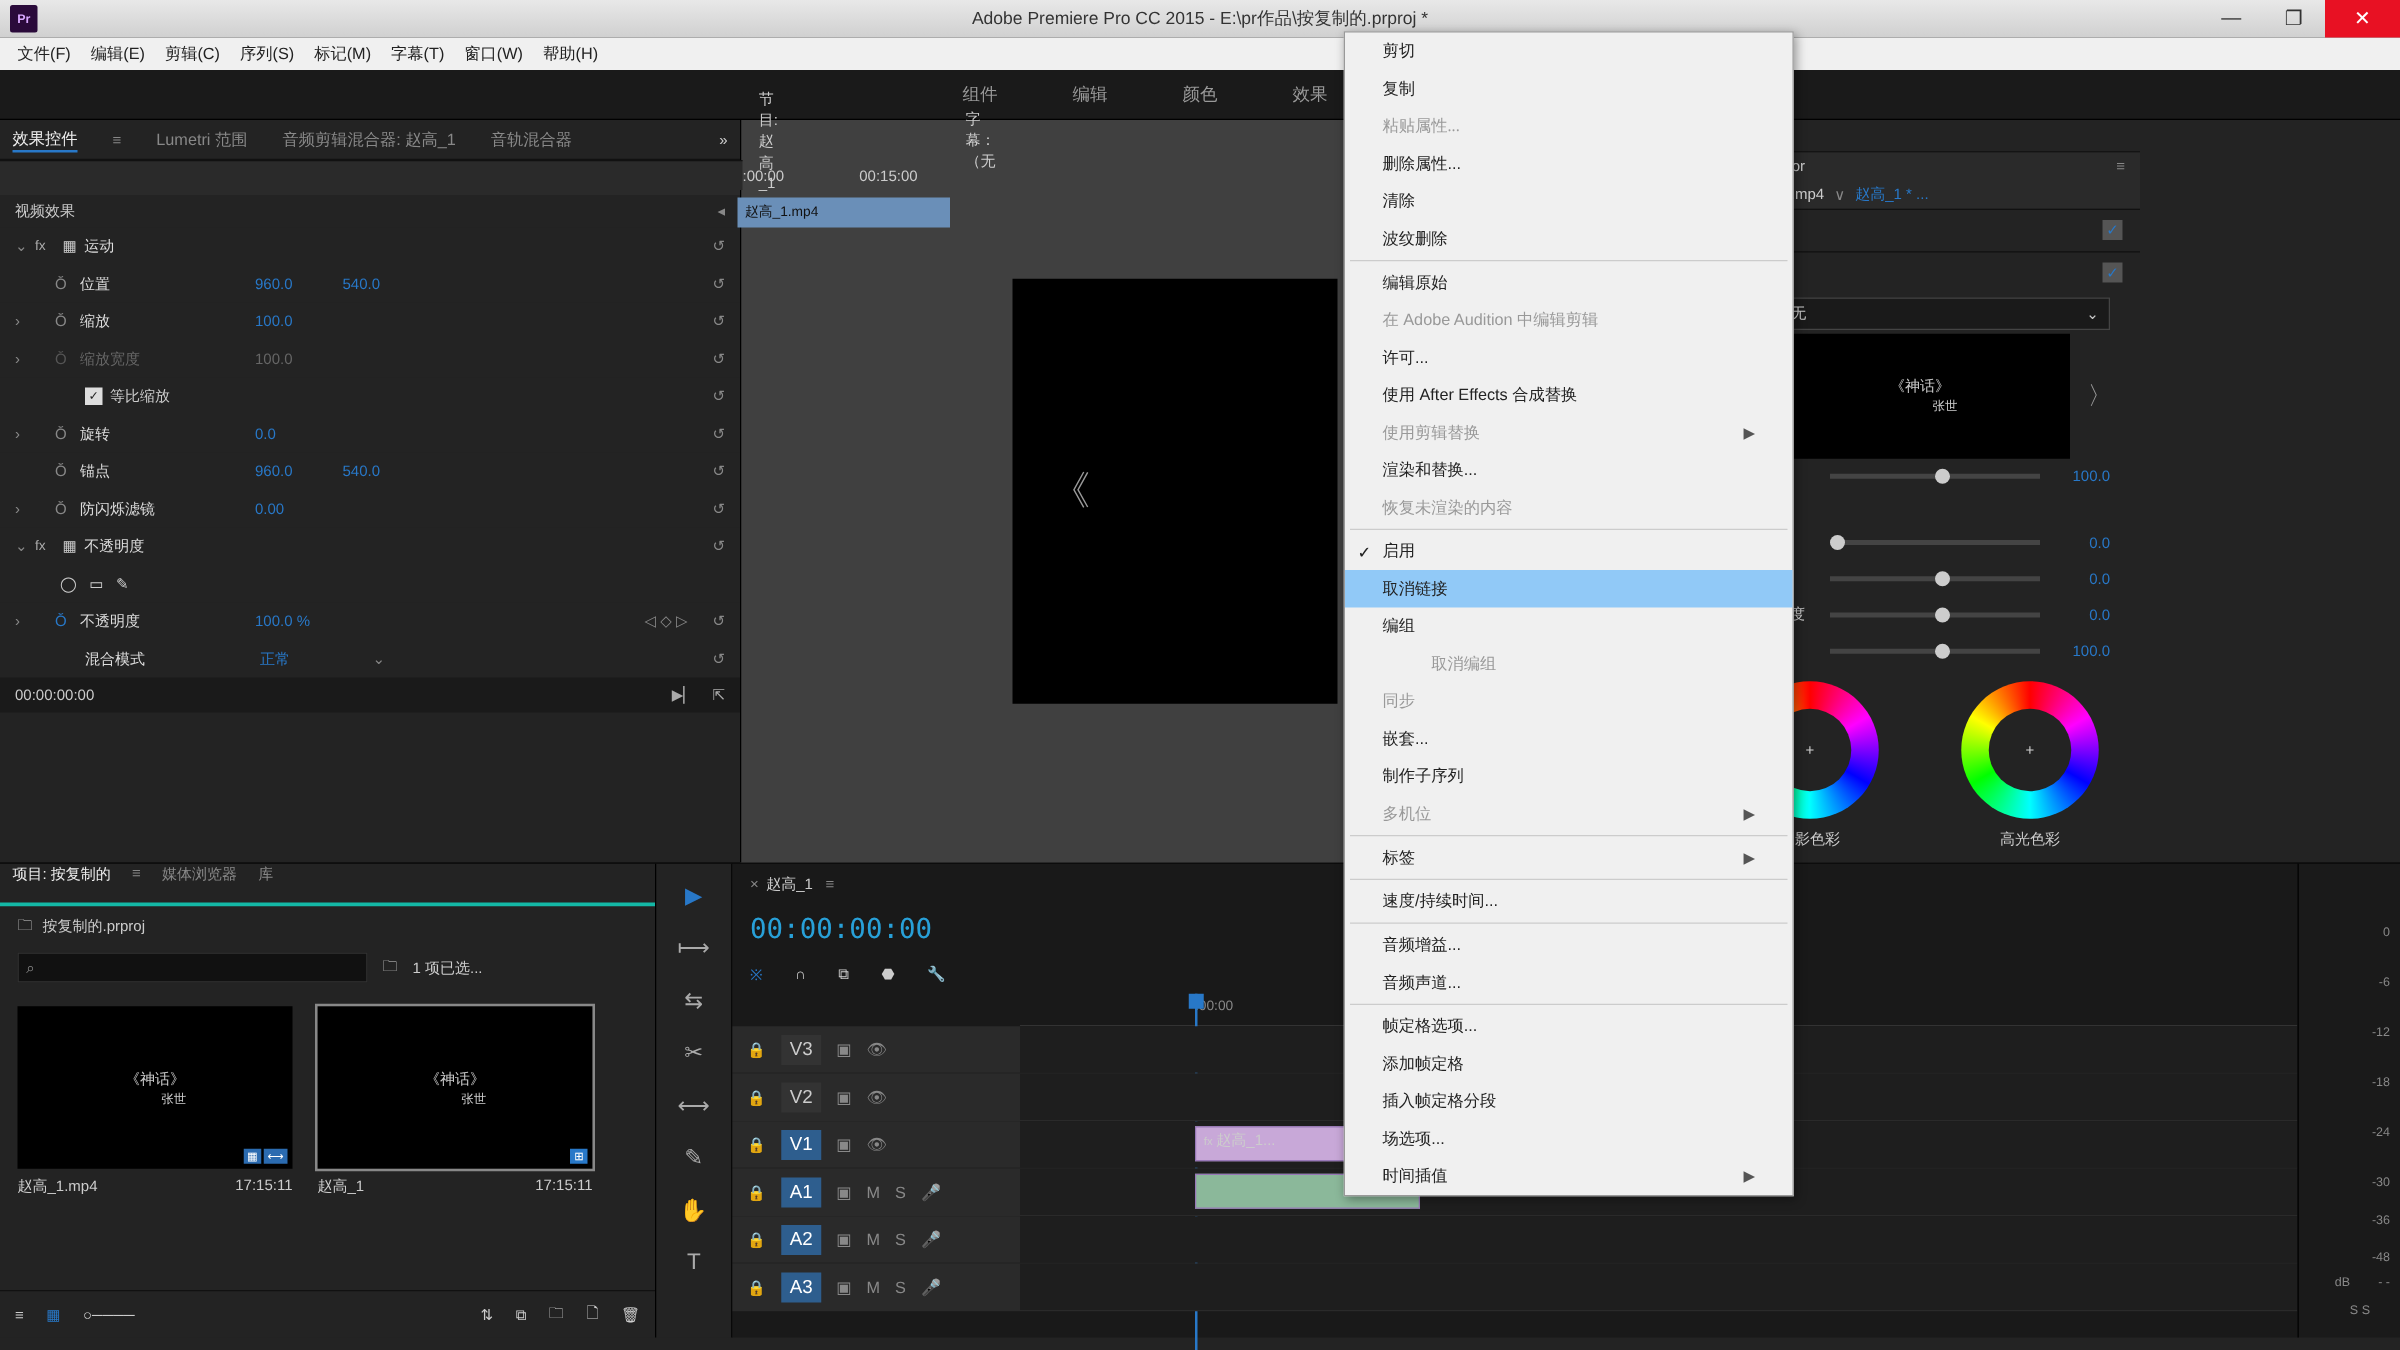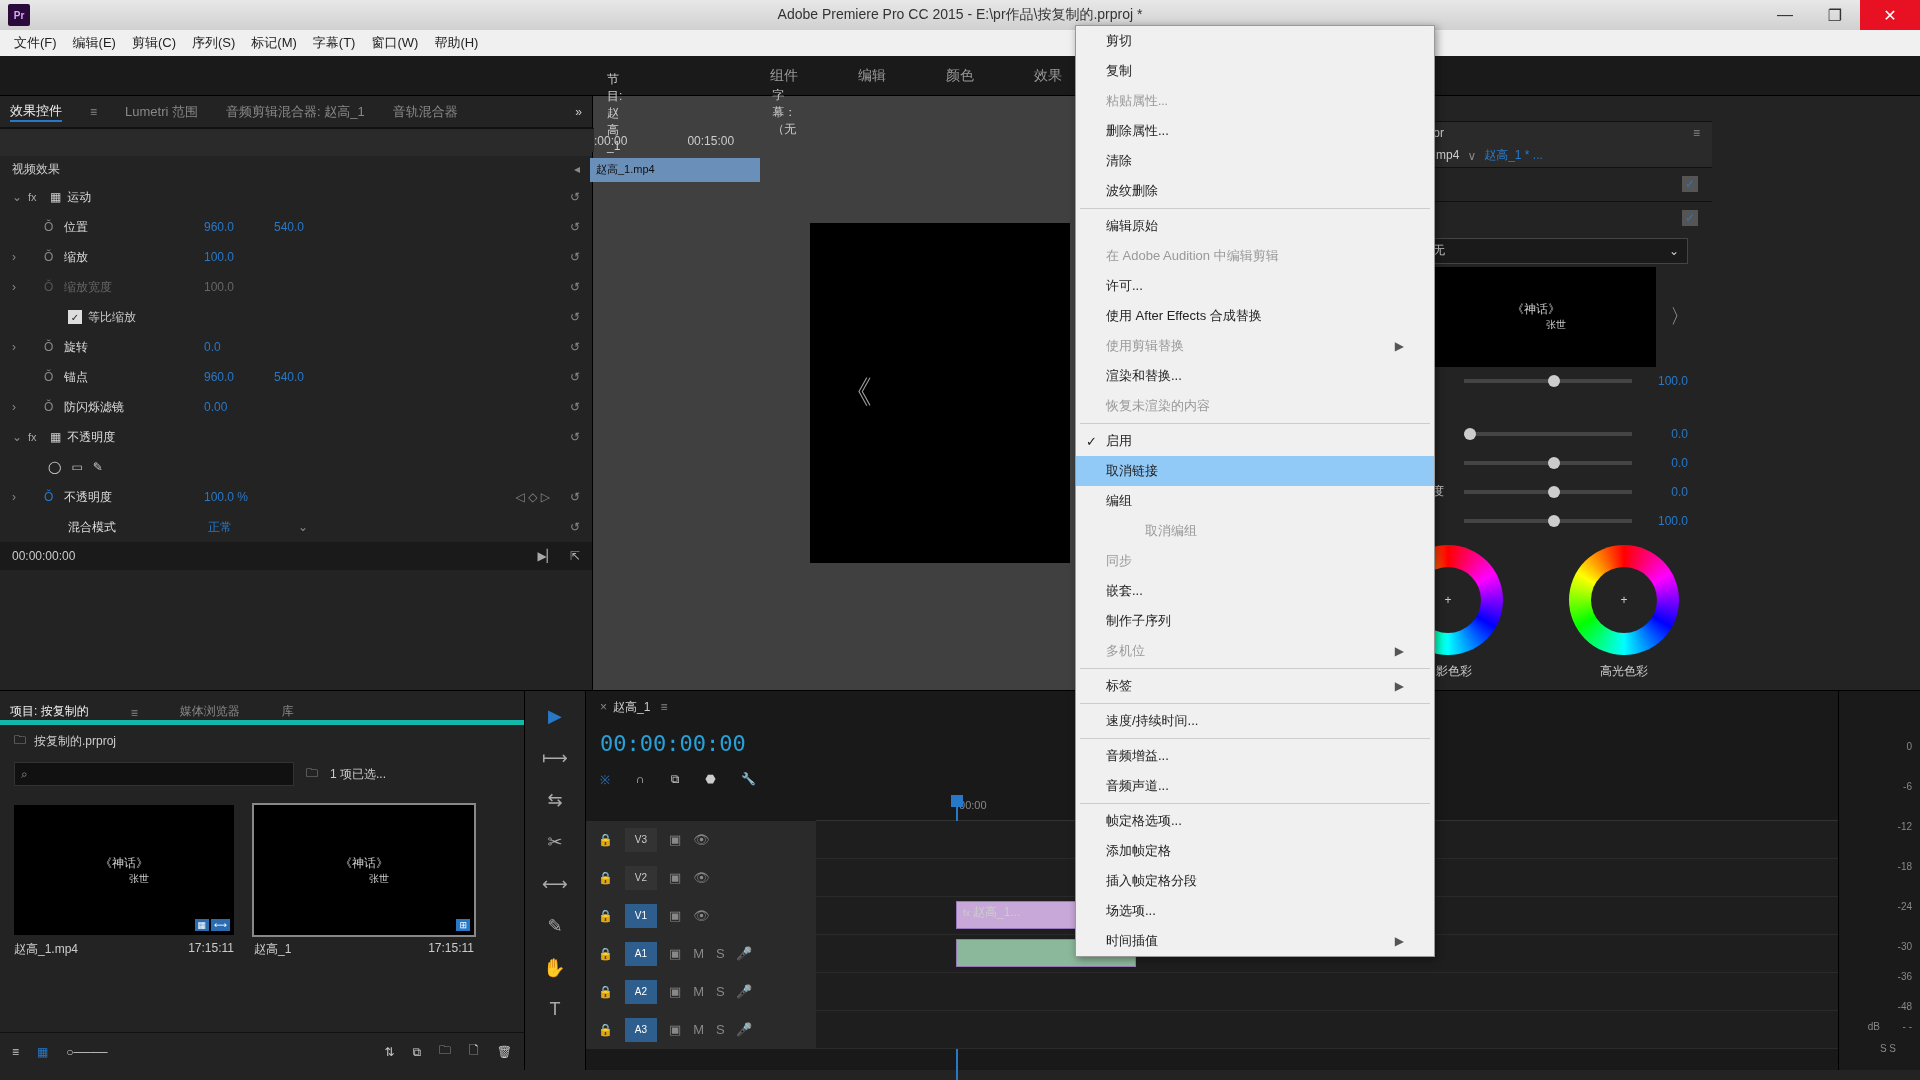--- a/index.html
+++ b/index.html
@@ -64,21 +64,21 @@
 .lum-track{flex:1;height:4px;background:#444;position:relative}
 .lum-knob{position:absolute;top:-4px;width:12px;height:12px;border-radius:50%;background:#ccc}
 .lum-num{width:46px;text-align:right;color:#2878c8}
 .lum-wheels{display:flex;justify-content:space-around;padding:10px 0}
 .wheel{width:120px;text-align:center}
 .wheel-circle{width:110px;height:110px;border-radius:50%;margin:0 auto 8px;background:conic-gradient(red,magenta,blue,cyan,lime,yellow,red);position:relative}
 .wheel-circle::after{content:"";position:absolute;inset:22px;border-radius:50%;background:#232323}
 .wheel-plus{position:absolute;left:50%;top:50%;transform:translate(-50%,-50%);color:#ccc;z-index:1}
 .bottom{display:flex;height:380px;border-top:1px solid #000}
 .project{width:524px;background:#232323;display:flex;flex-direction:column}
-.proj-tabs{height:34px;display:flex;align-items:flex-end;padding:0 10px;gap:42px;border-bottom:5px solid #14b8a6}
+.proj-tabs{height:34px;display:flex;align-items:flex-start;padding:0 10px;gap:17px;border-bottom:3px solid #14b8a6}
 .proj-tab{color:#888}.proj-tab.active{color:#eee}
 .proj-path{height:32px;display:flex;align-items:center;padding:0 14px;gap:8px;color:#aaa}
 .proj-search{height:34px;display:flex;align-items:center;padding:0 14px;gap:12px}
 .search-box{width:280px;height:24px;background:#111;border:1px solid #333;padding:0 6px;display:flex;align-items:center;color:#888}
 .proj-items{flex:1;display:flex;padding:14px;gap:20px}
 .proj-item{width:220px}
 .proj-thumb{height:130px;background:#000;display:flex;align-items:center;justify-content:center;flex-direction:column;color:#ddd;margin-bottom:6px;position:relative}
 .proj-thumb.sel{outline:2px solid #888}
 .badge{position:absolute;bottom:4px;display:flex;gap:2px}
 .badge span{background:#2b6bb0;color:#fff;font-size:9px;padding:1px 3px}
@@ -94,21 +94,21 @@
 .tl-tc-val{color:#28a0d8;font-size:22px;font-family:monospace}
 .tl-toolbar{height:32px;display:flex;align-items:center;padding:0 14px;gap:26px;color:#888}
 .tl-ruler{height:26px;position:relative;border-bottom:1px solid #333;margin-left:230px}
 .tl-ruler-tick{position:absolute;color:#888;font-size:11px;top:4px}
 .tl-playhead{position:absolute;left:140px;top:0;width:2px;height:300px;background:#2878c8}
 .tl-playhead::before{content:"";position:absolute;top:0;left:-5px;width:12px;height:12px;background:#2878c8}
 .tracks{flex:1;position:relative}
 .track{height:38px;display:flex;align-items:center;border-bottom:1px solid #2a2a2a}
 .track-hdr{width:230px;display:flex;align-items:center;padding:0 12px;gap:12px;background:#2a2a2a;height:100%}
 .track-lock{color:#888}
-.track-name{width:32px;height:24px;display:flex;align-items:center;justify-content:center;background:#333;color:#ccc;font-size:10px}
+.track-name{width:32px;height:24px;display:flex;align-items:center;justify-content:center;background:#333;color:#ccc;font-size:15px}
 .track-name.sel{background:#2e5e8e;color:#fff}
 .track-btn{color:#888;font-size:13px}
 .track-content{flex:1;position:relative;height:100%;background:#1e1e1e}
 .clip{position:absolute;left:140px;top:4px;height:28px;background:#c8a8d8;border:1px solid #9878b8;color:#222;font-size:11px;padding:2px 6px;width:180px;overflow:hidden}
 .clip-audio{background:#8bb89a;top:4px;height:28px}
 .meters{width:82px;background:#1a1a1a;border-left:1px solid #000;position:relative;padding-top:40px}
 .meter-scale{position:absolute;right:8px;font-size:10px;color:#888}
 .context-menu{position:absolute;left:1075px;top:25px;width:360px;background:#f0f0f0;border:1px solid #999;box-shadow:2px 2px 8px rgba(0,0,0,.4);z-index:100}
 .ctx-item{height:30px;display:flex;align-items:center;padding:0 30px;color:#222;font-size:13px}
 .ctx-item.disabled{color:#999}

